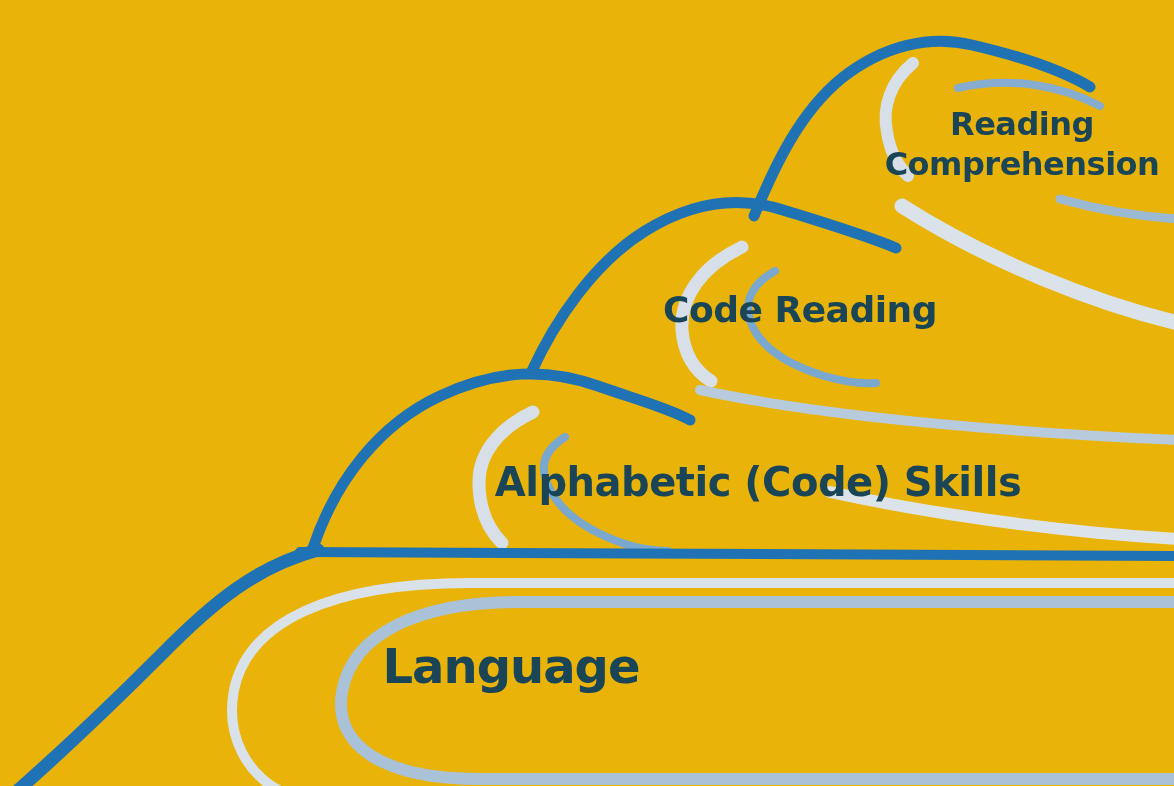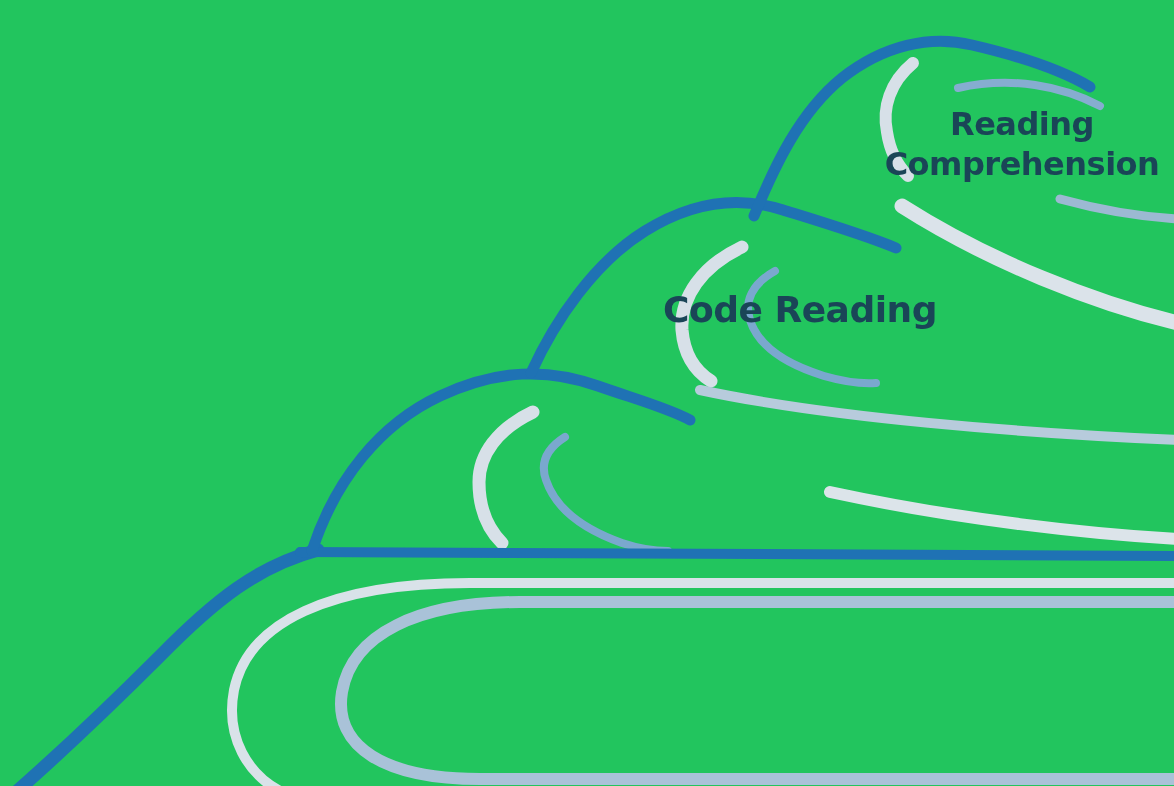--- a/index.html
+++ b/index.html
@@ -1,20 +1,20 @@
 <!DOCTYPE html>
 <html><head>
 <meta charset="utf-8">
 <style>
   html,body{margin:0;padding:0;background:#ffffff;}
   .stage{
     position:relative;
     width:1174px;height:786px;
     overflow:hidden;
-    background:#22c55e;
+    background:#eab308;
     font-family:"DejaVu Sans","Liberation Sans",sans-serif;
   }
   .stage svg{position:absolute;left:0;top:0;}
   .wave-label{
     position:absolute;
     text-align:center;
     font-weight:bold;
     color:#1a4557;
     letter-spacing:-0.5px;
     white-space:nowrap;
@@ -67,15 +67,21 @@
 
   <div class="wave-label lbl-rc">
     <span>Reading</span>
     <span>Comprehension</span>
   </div>
 
   <div class="wave-label lbl-wr">
     <span>Code Reading</span>
   </div>
 
+  <div class="wave-label lbl-al">
+    <span>Alphabetic (Code) Skills</span>
+  </div>
 
+  <div class="wave-label lbl-lg">
+    <span>Language</span>
+  </div>
 
 </div>
 
 </body></html>

